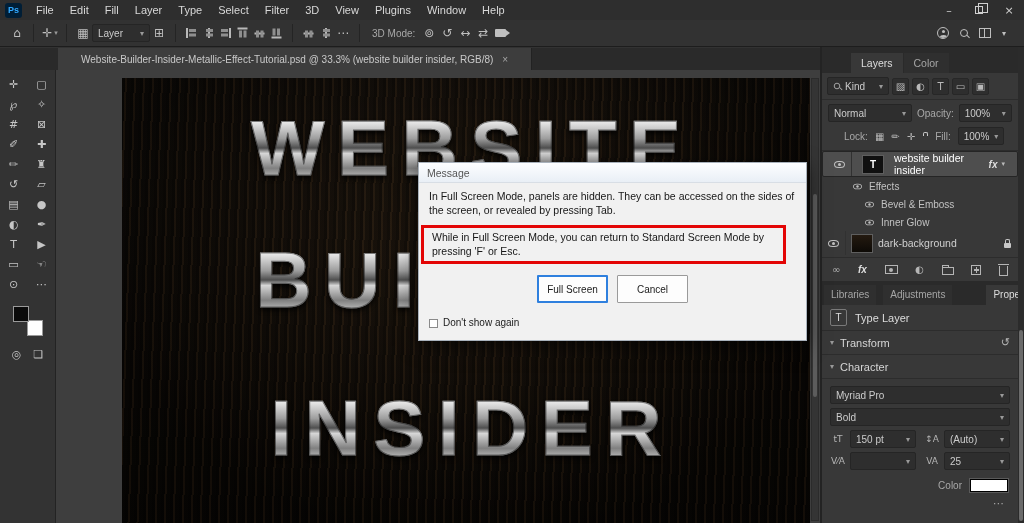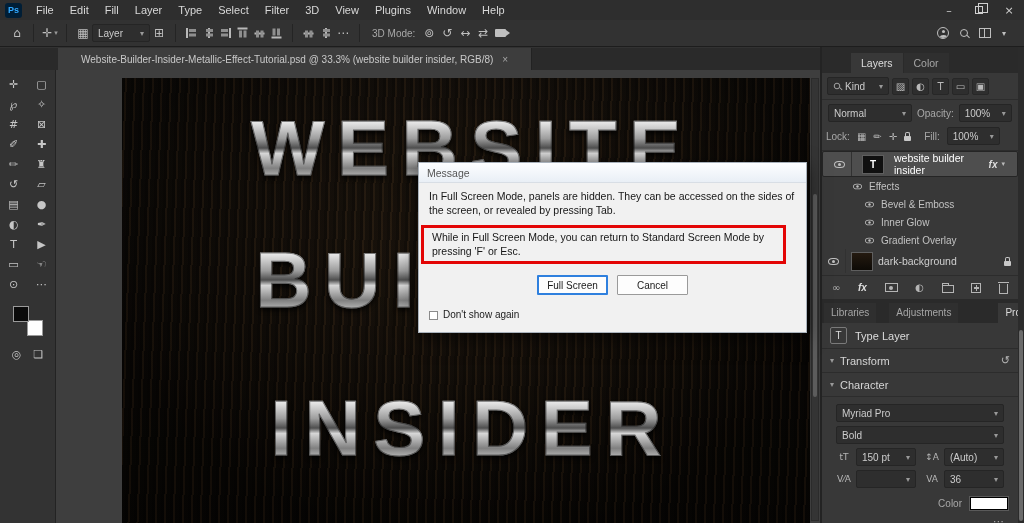--- a/index.html
+++ b/index.html
@@ -84,21 +84,21 @@
   .panel-tabs { height:26px; background:#2a2a2a; display:flex; align-items:flex-end; padding-left:2px; gap:1px; }
   .ptab { height:20px; line-height:20px; padding:0 10px; font-size:10.5px; color:#a5a5a5; background:#2f2f2f; }
   .ptab.active { background:#383838; color:#dddddd;margin-left:27px; }
   .filter-row { display:flex; align-items:center; gap:3px; padding:4px 5px; border-bottom:1px solid #2c2c2c; }
   .kind-sel { width:62px; }
   .ficon { width:17px; height:17px; display:flex; align-items:center; justify-content:center; color:#b9b9b9; font-size:10px; background:#2e2e2e; border:1px solid #272727; border-radius:2px; }
   .blend-row { display:flex; align-items:center; gap:5px; padding:4px 6px 2px; }
   .blend-sel { width:84px; }
   .lbl { font-size:10px; color:#a8a8a8; }
   .small-sel { width:53px; }
-  .lock-row { display:flex; align-items:center; gap:7px; padding:3px 4px 5px; border-bottom:1px solid #2c2c2c; }
+  .lock-row { display:flex; align-items:center; gap:7px; padding:3px 22px 5px; border-bottom:1px solid #2c2c2c; }
   .lock-ic { color:#b9b9b9; font-size:10px; }
   .lockicon { display:inline-block; width:7px; height:5px; background:#c8c8c8; border-radius:1px; position:relative; margin-top:4px; }
   .lockicon::before { content:""; position:absolute; left:1px; top:-4px; width:3px; height:3px; border:1px solid #c8c8c8; border-bottom:none; border-radius:2px 2px 0 0; }
   .eye { display:inline-block; width:11px; height:7px; border:1px solid #c0c0c0; border-radius:50% / 60%; position:relative; }
   .eye::after { content:""; position:absolute; left:3px; top:1px; width:3px; height:3px; border-radius:50%; background:#c0c0c0; }
   .eye.small { transform:scale(0.8); }
   .lrow { display:flex; align-items:center; height:19px; font-size:10.5px; color:#cfcfcf; }
   .lrow.sel { height:26px; background:#4e4e4e; color:#ffffff; }
   .lrow.bgrow { height:24px; }
   .eyecell { width:24px; display:flex; justify-content:center; align-items:center; align-self:stretch; border-right:1px solid #313131; flex-shrink:0; }
@@ -111,44 +111,44 @@
   .panel-footer { height:24px; border-top:1px solid #2c2c2c; display:flex; align-items:center; justify-content:space-between; padding:0 10px; margin-top:2px; color:#b5b5b5; font-size:10px; }
   .maskicon { width:13px; height:9px; border:1px solid #b5b5b5; display:inline-block; position:relative; }
   .maskicon::after { content:""; position:absolute; left:3.5px; top:1.5px; width:4px; height:4px; border-radius:50%; background:#b5b5b5; }
   .foldericon { width:12px; height:8px; border:1px solid #b5b5b5; display:inline-block; position:relative; margin-top:3px; }
   .foldericon::before { content:""; position:absolute; top:-3px; left:-1px; width:5px; height:2px; border:1px solid #b5b5b5; border-bottom:none; }
   .newicon { width:10px; height:10px; border:1px solid #b5b5b5; display:inline-block; position:relative; }
   .newicon::before { content:""; position:absolute; left:3.8px; top:1.5px; width:1.4px; height:5.5px; background:#b5b5b5; }
   .newicon::after { content:""; position:absolute; top:3.8px; left:1.5px; height:1.4px; width:5.5px; background:#b5b5b5; }
   .trashicon { width:9px; height:10px; border:1px solid #b5b5b5; border-top:none; border-radius:0 0 1px 1px; position:relative; display:inline-block; margin-top:3px; }
   .trashicon::before { content:""; position:absolute; top:-2.5px; left:-2px; width:11px; height:1.5px; background:#b5b5b5; }
-  .props-tabs { height:24px; background:#2a2a2a; display:flex; align-items:flex-end; padding-left:2px; gap:13px; }
+  .props-tabs { height:24px; background:#2a2a2a; display:flex; align-items:flex-end; padding-left:2px; gap:7px; }
   .props-tabs .ptab { padding:0 7px; font-size:10px; }
   .type-header { height:26px; display:flex; align-items:center; gap:8px; padding:0 8px; border-bottom:1px solid #2c2c2c; color:#dddddd; }
   .ticon { width:17px; height:17px; border:1px solid #7a7a7a; display:flex; align-items:center; justify-content:center; font-size:10px; color:#dddddd; border-radius:2px; }
   .section-row { height:24px; display:flex; align-items:center; gap:6px; padding:0 8px; border-bottom:1px solid #2c2c2c; font-size:11px; color:#d5d5d5; }
   .section-row .g.chev { font-size:8px; color:#999; }
   .reset-ic { margin-left:auto; color:#b5b5b5; font-size:11px; }
   .char-fields { padding:3px 8px 0; }
-  .frow { display:flex; gap:8px; margin:4px 6px;border-radius:7px; }
+  .frow { display:flex; gap:8px; margin:4px 0;border-radius:7px; }
   .frow .sel.full { flex:1; }
   .half { display:flex; align-items:center; gap:4px; flex:1; }
   .half .sel { flex:1; }
   .fico { font-size:9px; color:#b5b5b5; min-width:16px; text-align:center; }
   .color-row { display:flex; align-items:center; justify-content:flex-end; gap:8px; padding:5px 10px 2px; }
   .swatch { width:38px; height:13px; background:#ffffff; border:1px solid #000; box-shadow:0 0 0 1px #5a5a5a; }
   .more-row { display:flex; justify-content:flex-end; padding:3px 14px; color:#aaaaaa; }
 
   
   #dialog { position:absolute; left:418px; top:150px; width:389px; background:#f1f1f1; border:1px solid #a9b2bc; box-shadow:0 5px 18px rgba(0,0,0,0.55); z-index:50;margin-top:12px; }
   .dlg-header { height:20px; background:linear-gradient(#fdfeff,#e9eff6); border-bottom:1px solid #d8dee5; display:flex; align-items:center; padding:0 8px; font-size:10.5px; color:#555555; }
   .dlg-body { padding:7px 10px 10px; font-size:10.5px; color:#161616; line-height:1.32; }
   .hl-red { border:3px solid #e30505; margin:7px 10px 0 -8px; padding:3px 8px; }
   .dlg-buttons { display:flex; justify-content:center; gap:9px; margin-top:11px; }
-  .dbtn { min-width:71px; height:20px; background:#fdfdfd; border:1px solid #9a9a9a; font-size:10px; color:#1a1a1a; display:flex; align-items:center; justify-content:center; border-radius:1px; padding:0 8px; }
+  .dbtn { min-width:71px; height:28px; background:#fdfdfd; border:1px solid #9a9a9a; font-size:10px; color:#1a1a1a; display:flex; align-items:center; justify-content:center; border-radius:1px; padding:0 8px; }
   .dbtn.primary { border:2px solid #2f80de; }
   .dlg-check { display:flex; align-items:center; gap:5px; margin-top:13px; font-size:10px; color:#1a1a1a; }
   .cb { width:9px; height:9px; border:1px solid #8a8a8a; background:#ffffff; flex-shrink:0; }
 </style>
 </head>
 <body>
 
 <div id="titlebar">
   <div class="ps-logo">Ps</div>
   <div class="menus">
@@ -457,24 +457,20 @@
           <span>Effects</span>
         </div>
         <div class="erow sub">
           <span class="eye small"></span>
           <span>Bevel &amp; Emboss</span>
         </div>
         <div class="erow sub">
           <span class="eye small"></span>
           <span>Inner Glow</span>
         </div>
-        <div class="erow sub">
-          <span class="eye small"></span>
-          <span>Gradient Overlay</span>
-        </div>
         <div class="lrow bgrow">
           <span class="eyecell">
               <span class="eye"></span>
             </span>
           <span class="lthumb wood"></span>
           <span>dark-background</span>
           <span class="row-right">
               <span class="lockicon"></span>
             </span>
         </div>
@@ -542,21 +538,21 @@
           <span class="half">
             <span class="fico g">V⁄A</span>
             <span class="sel">
               <span></span>
                 <span class="g">▾</span>
             </span>
           </span>
           <span class="half">
             <span class="fico g">VA</span>
             <span class="sel">
-              <span>36</span>
+              <span>25</span>
                 <span class="g">▾</span>
             </span>
           </span>
         </div>
       </div>
       <div class="color-row">
         <span class="lbl">Color</span>
         <span class="swatch"></span>
       </div>
       <div class="more-row">

